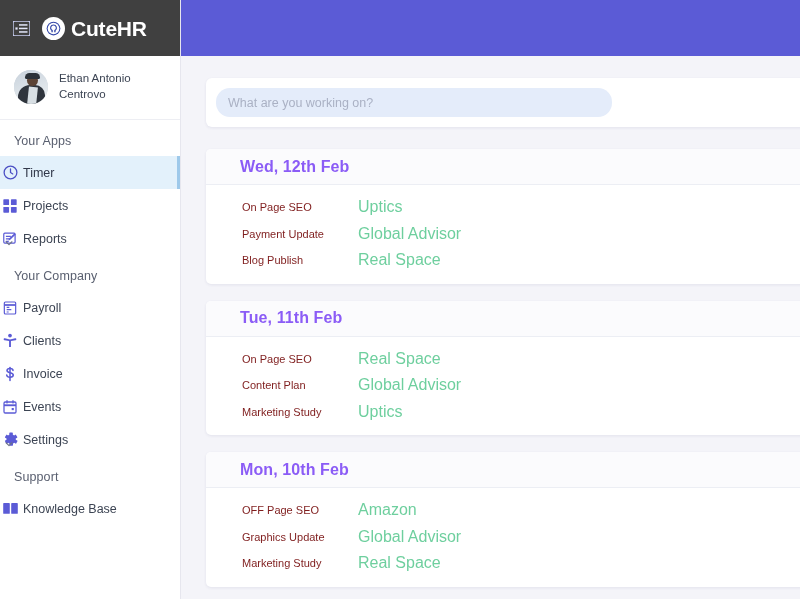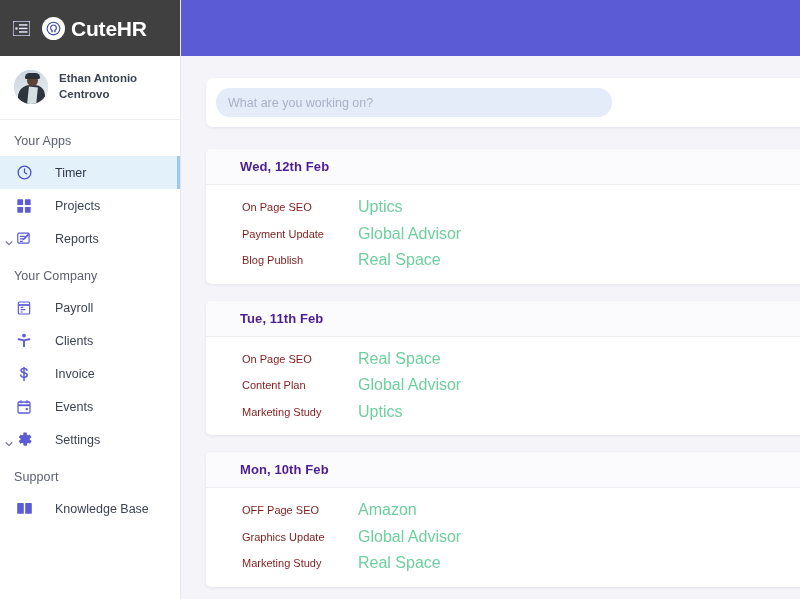--- a/index.html
+++ b/index.html
@@ -67,35 +67,34 @@
   .avatar .sky { position: absolute; inset: 0; background: linear-gradient(160deg,#c8d2dc 0%,#dfe5ea 60%,#eef1f4 100%); }
   .avatar .head { position: absolute; left: 13px; top: 5px; width: 11px; height: 11px; border-radius: 50%; background: #5c4436; }
   .avatar .cap  { position: absolute; left: 11px; top: 3px; width: 15px; height: 6px; border-radius: 6px 6px 2px 2px; background: #2b3138; }
   .avatar .body { position: absolute; left: 4px; top: 15px; width: 27px; height: 22px; border-radius: 12px 10px 0 0; background: #2f353d; }
   .avatar .shirt{ position: absolute; left: 14px; top: 17px; width: 9px; height: 18px; background: #d8dfe4; transform: rotate(6deg); }
 
   .profile-name {
     font-size: 11.5px;
     color: #3c4453;
     line-height: 1.35;
-    font-weight: 700;
+    font-weight: 400;
   }
 
   .nav-section-label {
     font-size: 12.5px;
     color: #5a6070;
     padding: 14px 0 8px 14px;
     letter-spacing: 0.1px;
   }
 
   .nav-item {
     display: flex; align-items: center;
     height: 33px;
-    padding-left: 14px;
-    gap: 21px;
+    gap: 3px;
     cursor: pointer;
     position: relative;
     color: #3c4453;
   }
   .nav-item .chev {
     position: absolute; left: 4px; top: 50%; transform: translateY(-50%);
     width: 10px; height: 10px;
     color: #6d7485;
   }
   .nav-item .nav-ico {
@@ -163,22 +162,22 @@
   }
   .day-head {
     height: 36px;
     display: flex; align-items: center;
     padding-left: 34px;
     border-bottom: 1px solid #eceef4;
     background: #fbfbfd;
     border-radius: 5px 5px 0 0;
   }
   .day-title {
-    font-size: 13px;
-    color: #4c1d95;
+    font-size: 16px;
+    color: #8b5cf6;
     font-weight: bold;
     letter-spacing: 0.1px;
   }
   .day-body { padding: 9px 0 10px 0; }
   .entry-row {
     display: flex; align-items: center;
     height: 26.5px;
     padding-left: 36px;
   }
   .entry-task {

